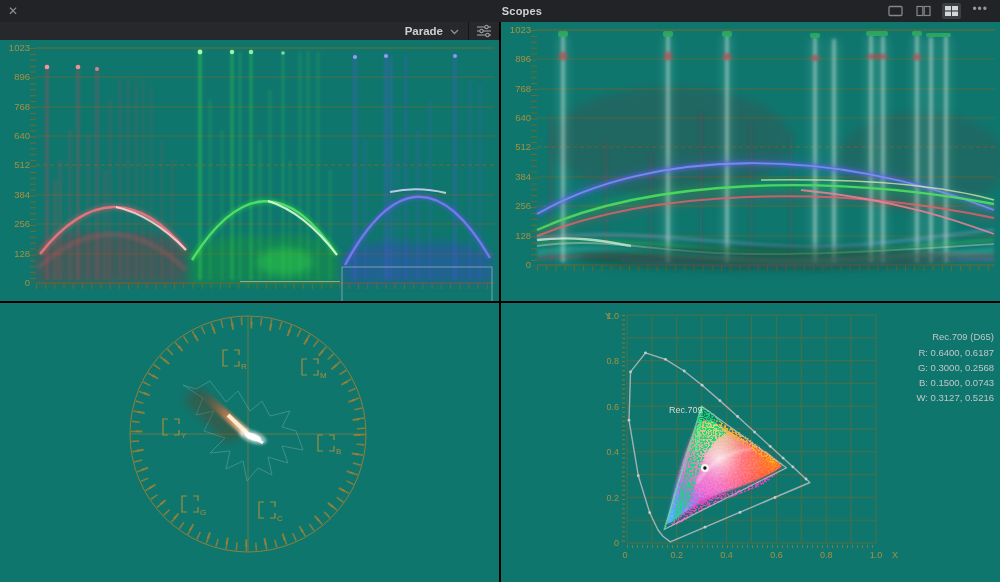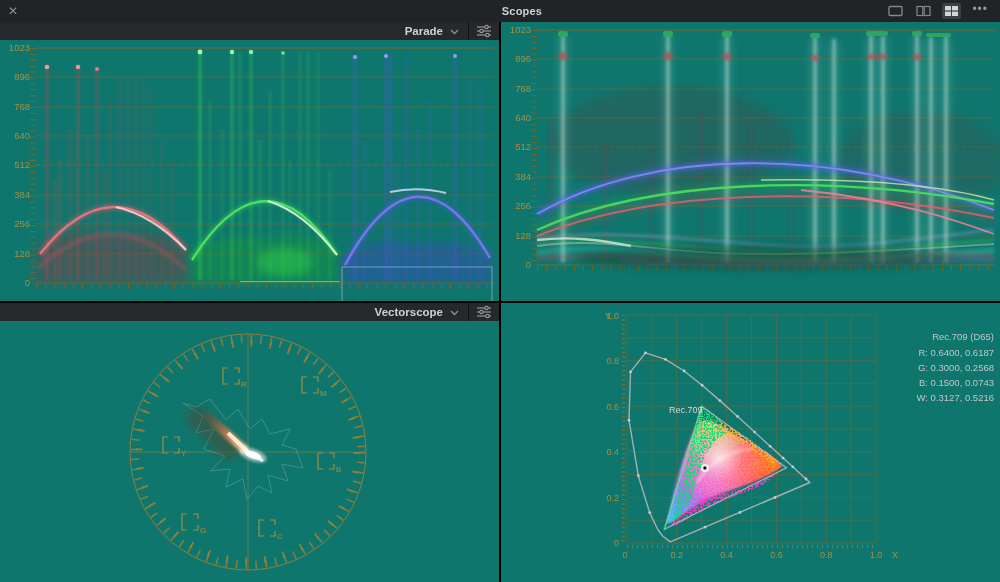--- a/index.html
+++ b/index.html
@@ -319,41 +319,20 @@
             <path d="M120,238 C200,244 300,246 400,240 C440,238 470,236 493,238" stroke="#c050d0" stroke-width="4" opacity=".22"></path>
           </g>
           <path d="M36,224 C90,216 140,226 200,230 C280,236 400,228 493,222" fill="none" stroke="#d8d8d8" stroke-width="1.8" opacity=".4" filter="url(#f1)"></path>
           <path d="M36,218 C70,214 100,218 130,224" fill="none" stroke="#e8ffe8" stroke-width="2.4" opacity=".7" filter="url(#f1)"></path>
           <ellipse cx="265" cy="236" rx="190" ry="12" fill="#14402e" opacity=".5" filter="url(#f3)"></ellipse>
         </svg>
       </div>
     </div>
 
     <div class="panel">
-      <div class="phead">
-        <span class="ptitle">Vectorscope</span>
-        <span class="chev">
-            <svg width="9" height="6" viewBox="0 0 9 6">
-              <polyline points="1,1 4.5,4.5 8,1" fill="none" stroke="#8f9295" stroke-width="1.3"></polyline>
-            </svg>
-          </span>
-        <span class="hsep"></span>
-        <span class="sliders-btn">
-          <svg width="16" height="14" viewBox="0 0 16 14">
-              <g stroke="#9fa2a5" stroke-width="1.1">
-                <line x1="1" y1="3" x2="15" y2="3"></line>
-                <line x1="1" y1="7" x2="15" y2="7"></line>
-                <line x1="1" y1="11" x2="15" y2="11"></line>
-                <circle cx="10.5" cy="3" r="1.7" fill="#26282b"></circle>
-                <circle cx="5.5" cy="7" r="1.7" fill="#26282b"></circle>
-                <circle cx="11.5" cy="11" r="1.7" fill="#26282b"></circle>
-              </g>
-            </svg>
-        </span>
-      </div>
       <div class="pbody">
         <svg width="499" height="261" viewBox="0 0 499 261">
           <defs>
             <linearGradient id="vstreak" x1="246" y1="130" x2="198" y2="86" gradientUnits="userSpaceOnUse">
               <stop offset="0" stop-color="#ffd9b0" stop-opacity=".95"></stop>
               <stop offset=".35" stop-color="#ff8a50" stop-opacity=".75"></stop>
               <stop offset="1" stop-color="#802010" stop-opacity="0"></stop>
             </linearGradient>
           </defs>
 

